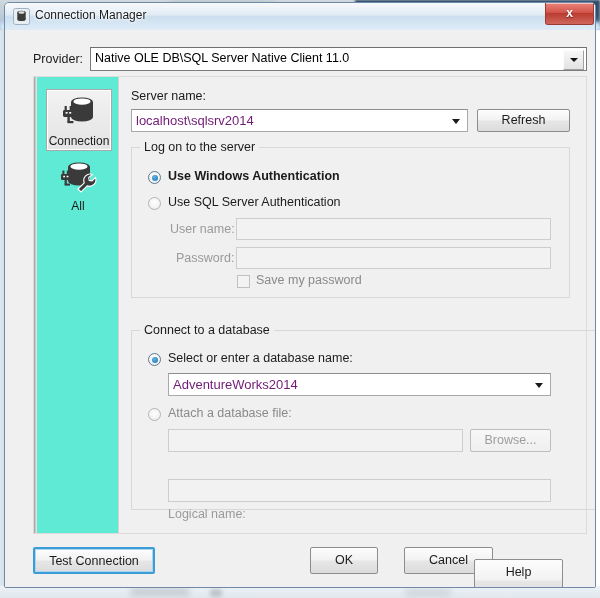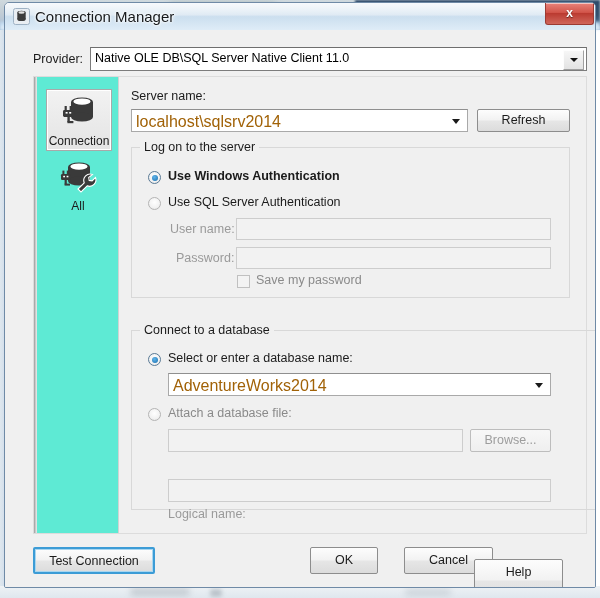--- a/index.html
+++ b/index.html
@@ -106,21 +106,21 @@
     pointer-events:none;
   }
   .title-icon {
     position: absolute;
     left: 8px; top: 5px;
     width: 17px; height: 17px;
   }
   .title-text {
     position: absolute;
     left: 30px; top: 5px;
-    font-size: 15px;
+    font-size: 12px;
     color: #16191c;
     text-shadow: 0 0 3px #ffffff, 0 0 5px #ffffff, 0 0 2px #ffffff;
     white-space: nowrap;
   }
   .close-btn {
     position: absolute;
     right: 1px; top: 0px;
     width: 47px; height: 21px;
     border: 1px solid #9b3b33;
     border-top: none;
@@ -239,21 +239,21 @@
 
   .combo-flat {
     position: absolute;
     box-sizing: border-box;
     background: #fff;
     border: 1px solid #a9a9a9;
     border-top-color: #8f8f8f;
   }
   .combo-flat .val {
     position: absolute; left: 4px; top: 3px;
-    font-size: 16px; color: #a16207;
+    font-size: 13px; color: #701a75;
     white-space: nowrap;
   }
   .combo-flat .flatarrow {
     position: absolute; right: 7px; top: 50%; margin-top: -2px;
     width: 0; height: 0;
     border-left: 4px solid transparent;
     border-right: 4px solid transparent;
     border-top: 5px solid #1a1a1a;
     cursor: pointer;
   }

